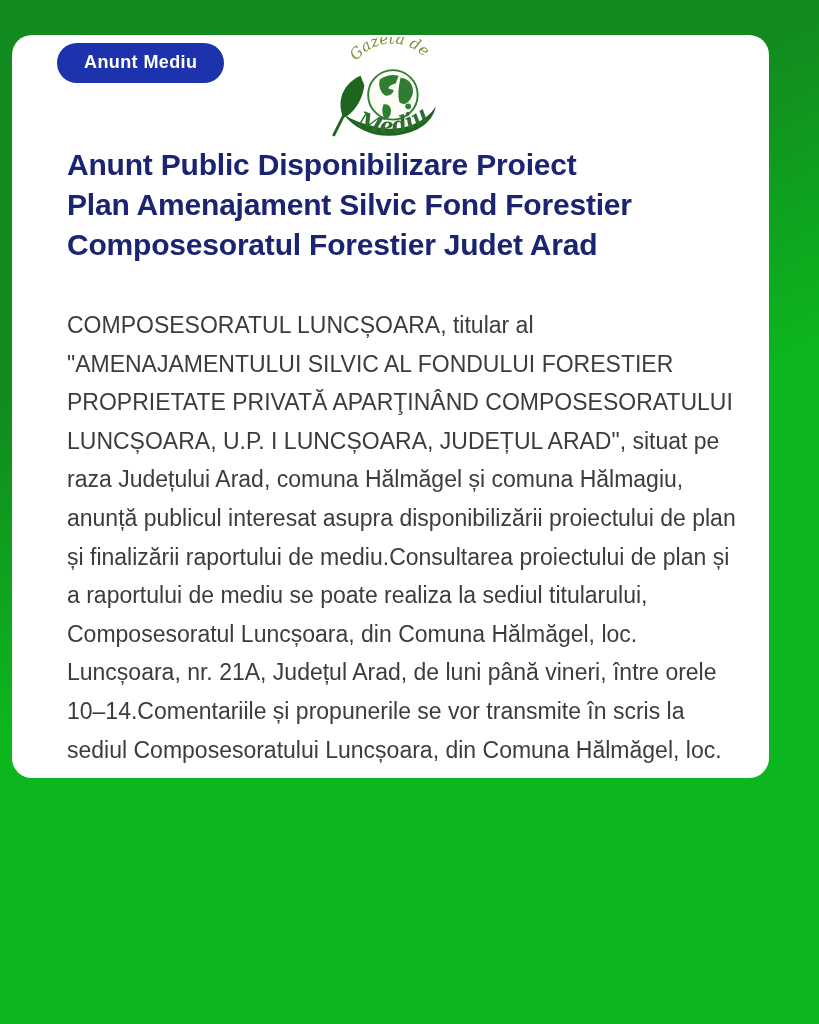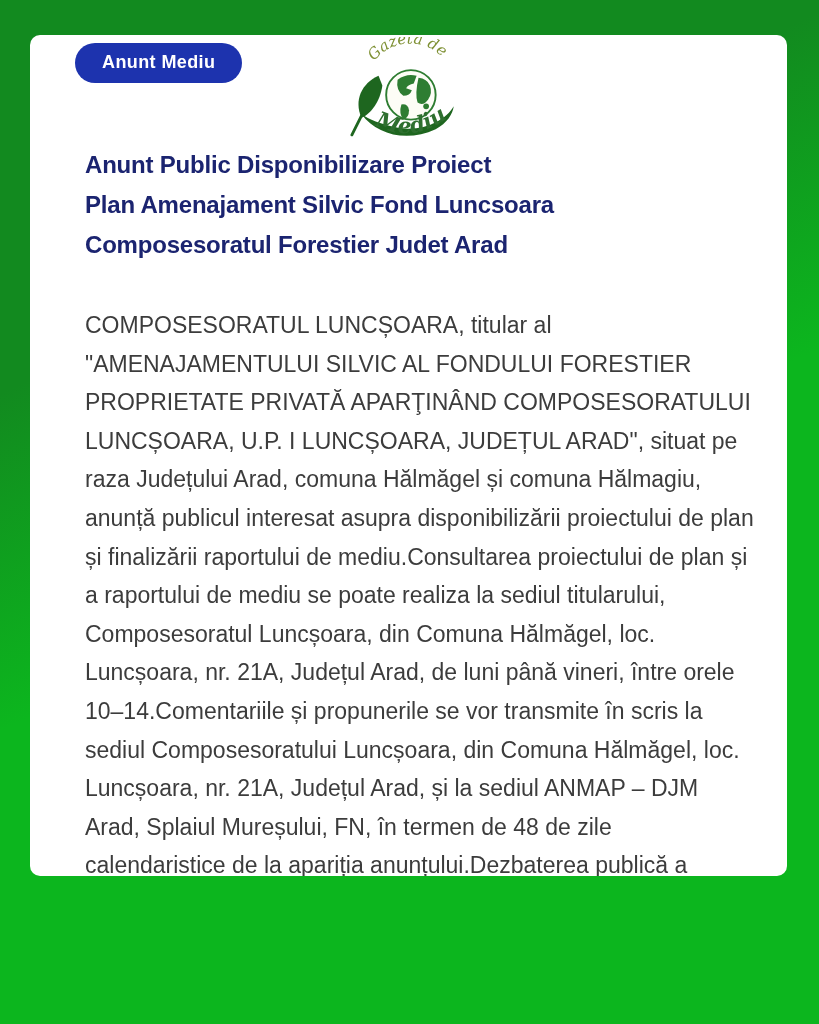--- a/index.html
+++ b/index.html
@@ -12,26 +12,26 @@
   }
   .bg {
     position: absolute;
     inset: 0;
     width: 819px;
     height: 1024px;
     background: linear-gradient(155deg, #128a1f 0%, #128a1f 28%, #0cb61e 52%, #0cb61e 100%);
   }
   .card {
     position: absolute;
-    left: 30px;
+    left: 12px;
     top: 35px;
     width: 757px;
-    height: 841px;
+    height: 743px;
     background: #ffffff;
-    border-radius: 10px;
+    border-radius: 20px;
     overflow: hidden;
   }
   .badge {
     position: absolute;
     left: 45px;
     top: 8px;
     display: inline-block;
     background: #1d33ae;
     color: #ffffff;
     font-size: 18px;
@@ -63,21 +63,21 @@
     font-size: 23px;
     fill: #2e6f2f;
   }
   .title {
     position: absolute;
     left: 55px;
     top: 110px;
     width: 672px;
     margin: 0;
     color: #1b2470;
-    font-size: 24px;
+    font-size: 30px;
     line-height: 40px;
     font-weight: 700;
     letter-spacing: -0.2px;
   }
   .body-text {
     position: absolute;
     left: 55px;
     top: 271px;
     width: 670px;
     margin: 0;
@@ -116,20 +116,20 @@
           <textPath href="#arcTop" startOffset="50%" text-anchor="middle">Gazeta de</textPath>
         </text>
         <text class="logo-arc-bottom">
           <textPath href="#arcBottom" startOffset="50%" text-anchor="middle">Mediu</textPath>
         </text>
       </svg>
     </div>
 
     <h1 class="title">
       <div>Anunt Public Disponibilizare Proiect</div>
-      <div>Plan Amenajament Silvic Fond Luncsoara</div>
+      <div>Plan Amenajament Silvic Fond Forestier</div>
       <div>Composesoratul Forestier Judet Arad</div>
     </h1>
 
     <p class="body-text">COMPOSESORATUL LUNCȘOARA, titular al "AMENAJAMENTULUI SILVIC AL FONDULUI FORESTIER PROPRIETATE PRIVATĂ APARŢINÂND COMPOSESORATULUI LUNCȘOARA, U.P. I LUNCȘOARA, JUDEȚUL ARAD", situat pe raza Județului Arad, comuna Hălmăgel și comuna Hălmagiu, anunță publicul interesat asupra disponibilizării proiectului de plan și finalizării raportului de mediu.Consultarea proiectului de plan și a raportului de mediu se poate realiza la sediul titularului, Composesoratul Luncșoara, din Comuna Hălmăgel, loc. Luncșoara, nr. 21A, Județul Arad, de luni până vineri, între orele 10–14.Comentariile și propunerile se vor transmite în scris la sediul Composesoratului Luncșoara, din Comuna Hălmăgel, loc. Luncșoara, nr. 21A, Județul Arad, și la sediul ANMAP – DJM Arad, Splaiul Mureșului, FN, în termen de 48 de zile calendaristice de la apariția anunțului.Dezbaterea publică a raportului de mediu va avea loc în data de 13.11.2025. Prezentarea raportului de mediu se va face începând cu ora 12:30 la sediul Primăriei Comunei Hălmagiu, Județul Arad.Autoritățile invitate să participe:</p>
 
   </div>
 </div>
 
 </body></html>

